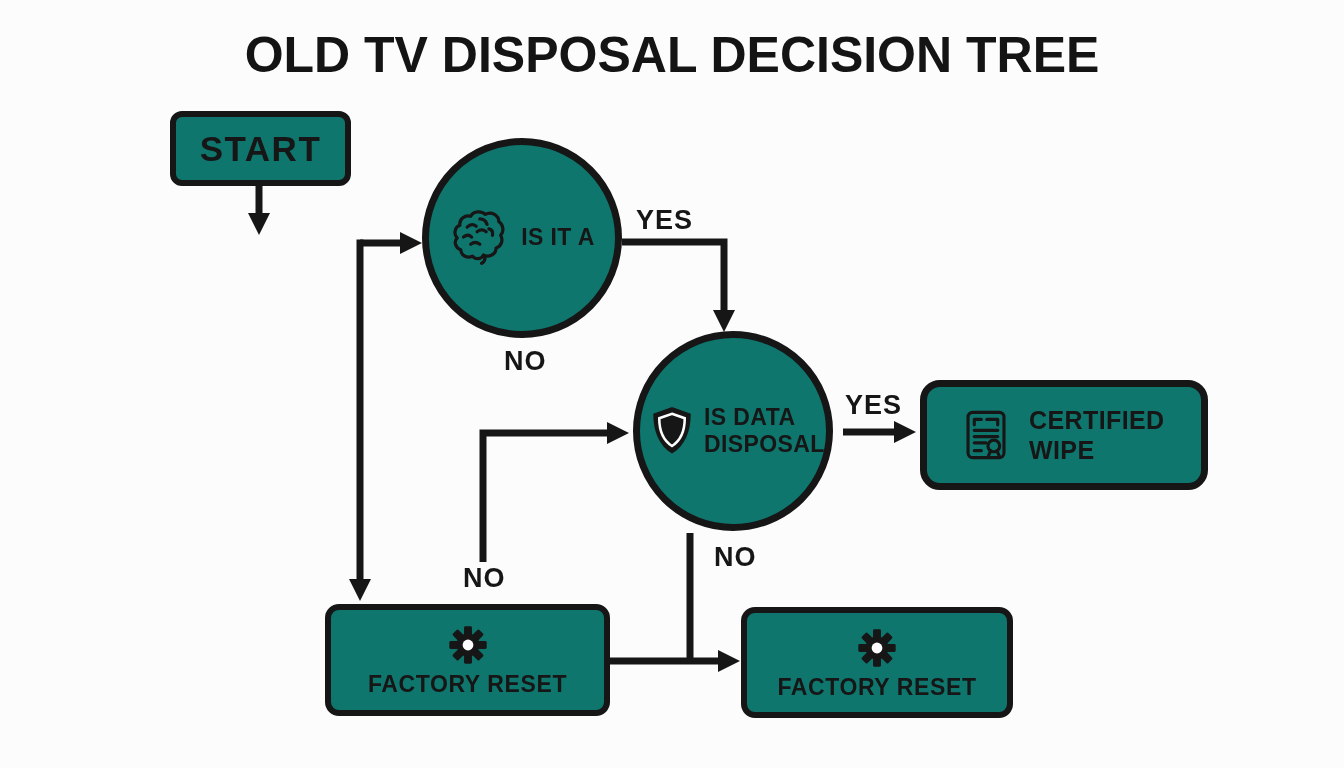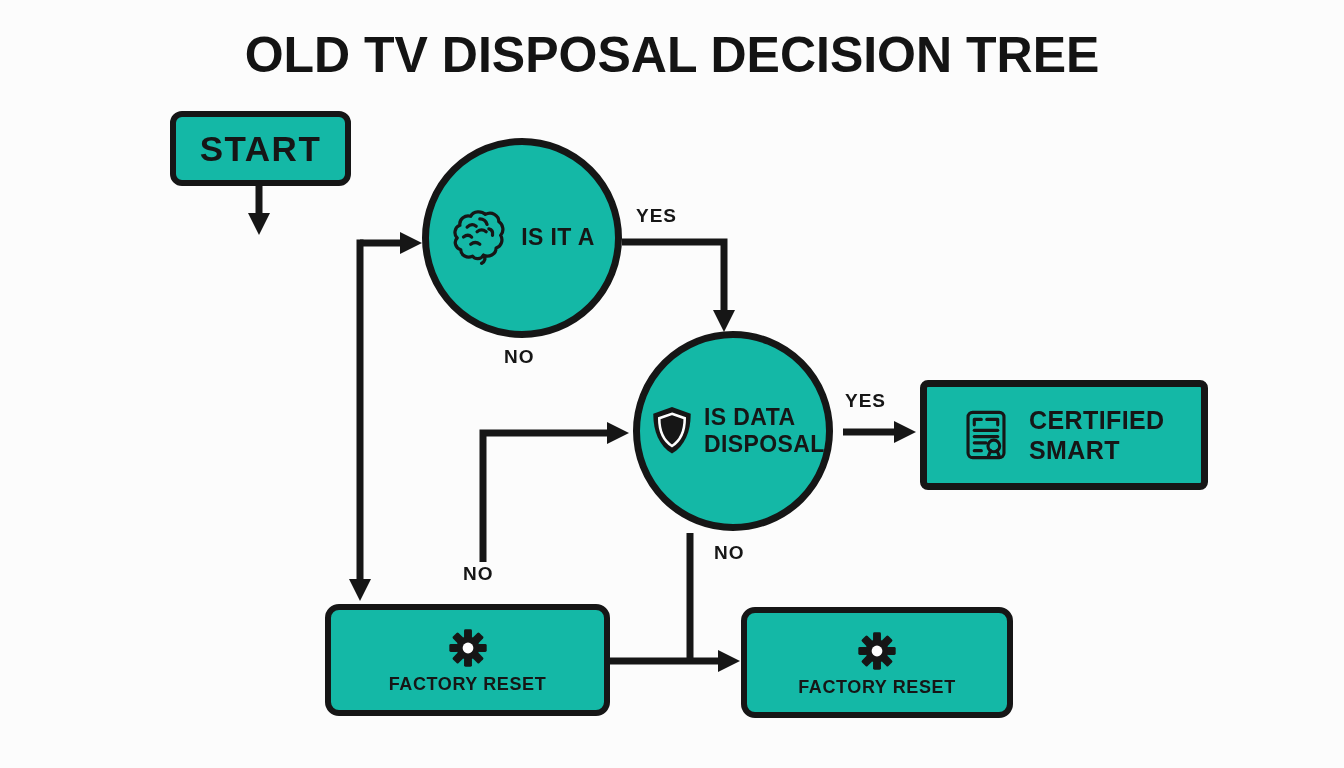--- a/index.html
+++ b/index.html
@@ -7,40 +7,40 @@
   .canvas{
     position:relative;width:1344px;height:768px;background:#fcfcfc;
     font-family:"Liberation Sans",sans-serif;color:#161616;
   }
   .title{
     position:absolute;left:0;right:0;top:26px;margin:0;
     text-align:center;font-size:50px;font-weight:800;letter-spacing:0px;color:#141414;
   }
   svg.connectors{position:absolute;left:0;top:0;}
   .node{
-    position:absolute;background:#14b8a6;border:6px solid #161616;
+    position:absolute;background:#0f766e;border:6px solid #161616;
     display:flex;align-items:center;justify-content:center;box-sizing:border-box;
   }
   .rect{border-radius:14px;}
   .circle{border-radius:50%;border-width:7px;}
   .start-box{
     left:170px;top:111px;width:181px;height:75px;border-radius:12px;
     font-size:35px;font-weight:800;letter-spacing:1.5px;
   }
   .circle-smart{left:422px;top:138px;width:200px;height:200px;gap:14px;padding:0 10px;}
   .circle-data{left:633px;top:331px;width:200px;height:200px;gap:8px;padding:0 8px;justify-content:space-between;}
-  .cert-box{left:920px;top:380px;width:288px;height:110px;border-width:7px;border-radius:8px;gap:18px;justify-content:flex-start;padding-left:34px;}
+  .cert-box{left:920px;top:380px;width:288px;height:110px;border-width:7px;border-radius:20px;gap:18px;justify-content:flex-start;padding-left:34px;}
   .factory-left{left:325px;top:604px;width:285px;height:112px;}
   .factory-right{left:741px;top:607px;width:272px;height:111px;}
   .factory{flex-direction:column;gap:3px;}
   .node-text{font-weight:800;font-size:23px;line-height:1.18;letter-spacing:0.4px;text-align:left;}
   .cert-box .node-text{font-size:25px;line-height:1.2;}
-  .factory-label{font-weight:800;font-size:18px;letter-spacing:0.6px;}
+  .factory-label{font-weight:800;font-size:23px;letter-spacing:0.6px;}
   .node-text span{display:block;}
-  .edge-label{position:absolute;font-weight:800;font-size:19px;letter-spacing:1px;}
+  .edge-label{position:absolute;font-weight:800;font-size:27px;letter-spacing:1px;}
   .lbl-yes-smart{left:636px;top:205px;}
   .lbl-no-smart{left:504px;top:346px;}
   .lbl-yes-data{left:845px;top:390px;}
   .lbl-no-data{left:714px;top:542px;}
   .lbl-no-branch{left:463px;top:563px;}
   .icon{display:flex;align-items:center;justify-content:center;flex:0 0 auto;}
 </style>
 </head>
 <body>
 
@@ -111,21 +111,21 @@
         <path d="M 17,36 h 30"></path>
         <path d="M 17,44 h 15"></path>
         <path d="M 17,54 h 9"></path>
         <circle cx="42" cy="48" r="7.5"></circle>
         <path d="M 38,54 l -3,7"></path>
         <path d="M 46,54 l 3,7"></path>
       </svg>
     </span>
     <span class="node-text">
       <span>CERTIFIED</span>
-      <span>SMART</span>
+      <span>WIPE</span>
     </span>
   </div>
 
   <div class="node rect factory factory-left">
     <span class="icon">
       <svg width="46" height="46" viewBox="-32 -32 64 64">
         <g fill="#161616">
           <circle r="16"></circle>
           <g>
             <rect x="-5.5" y="-26" width="11" height="12" rx="2"></rect>

